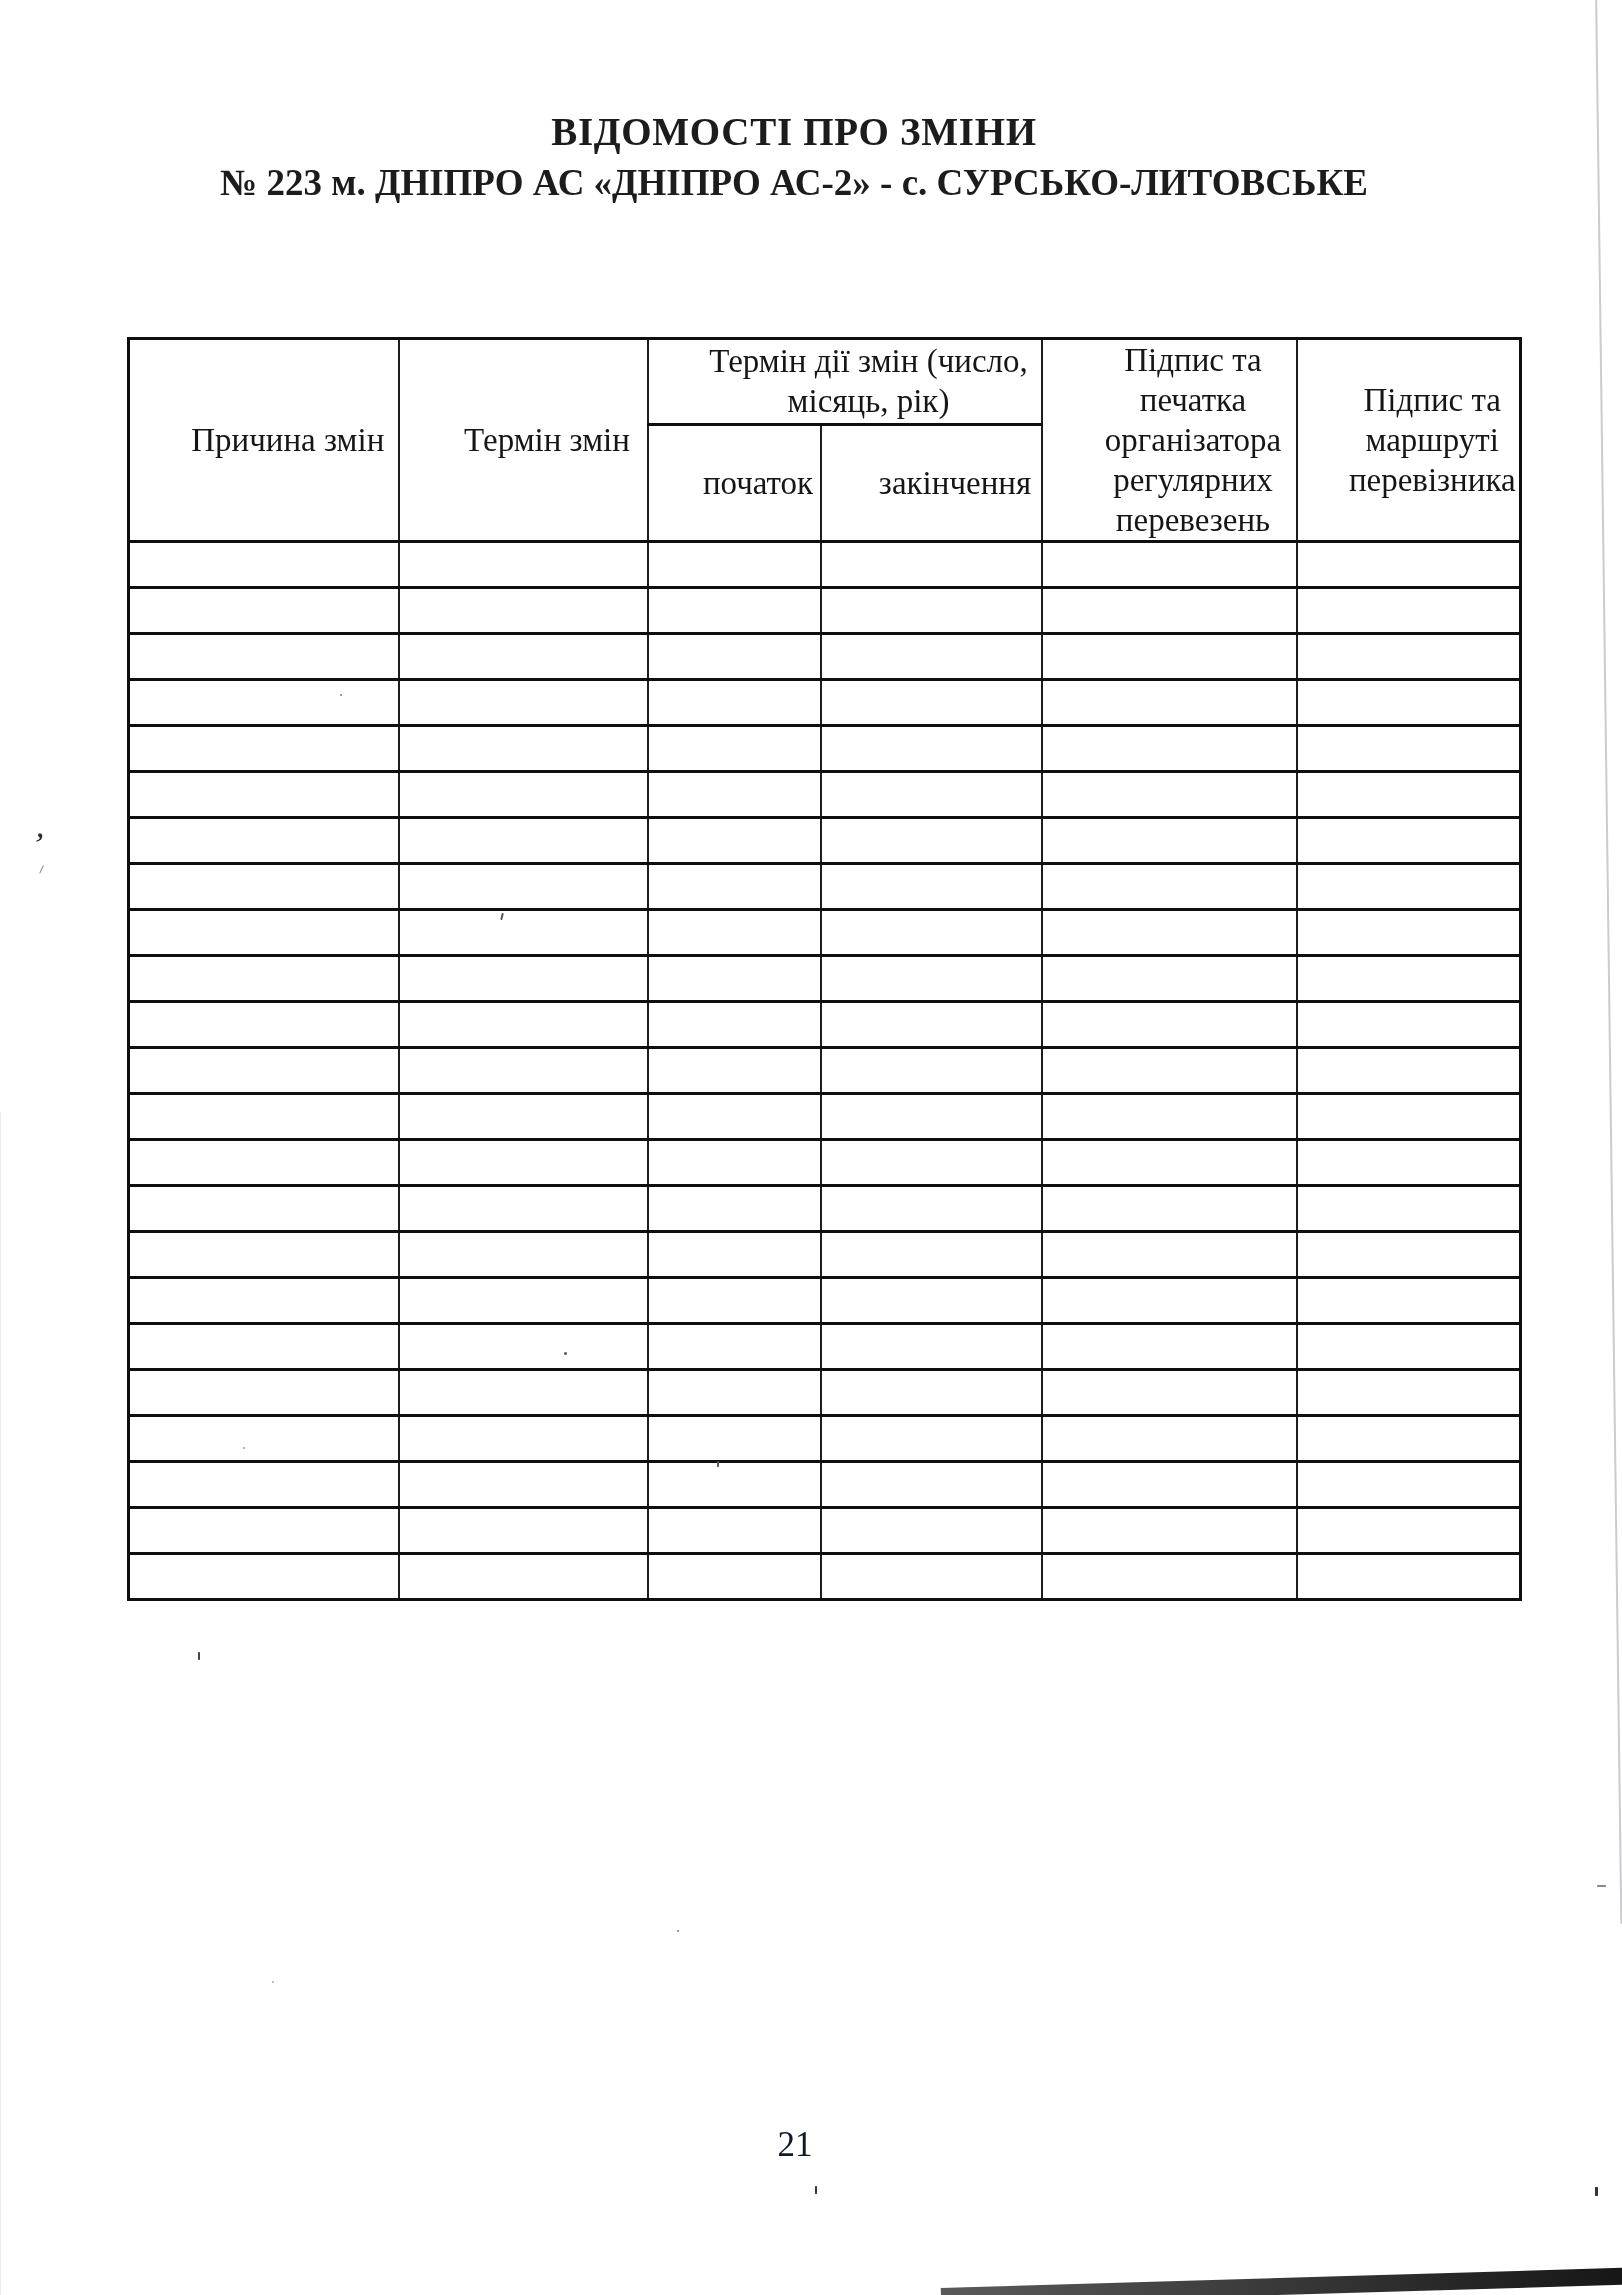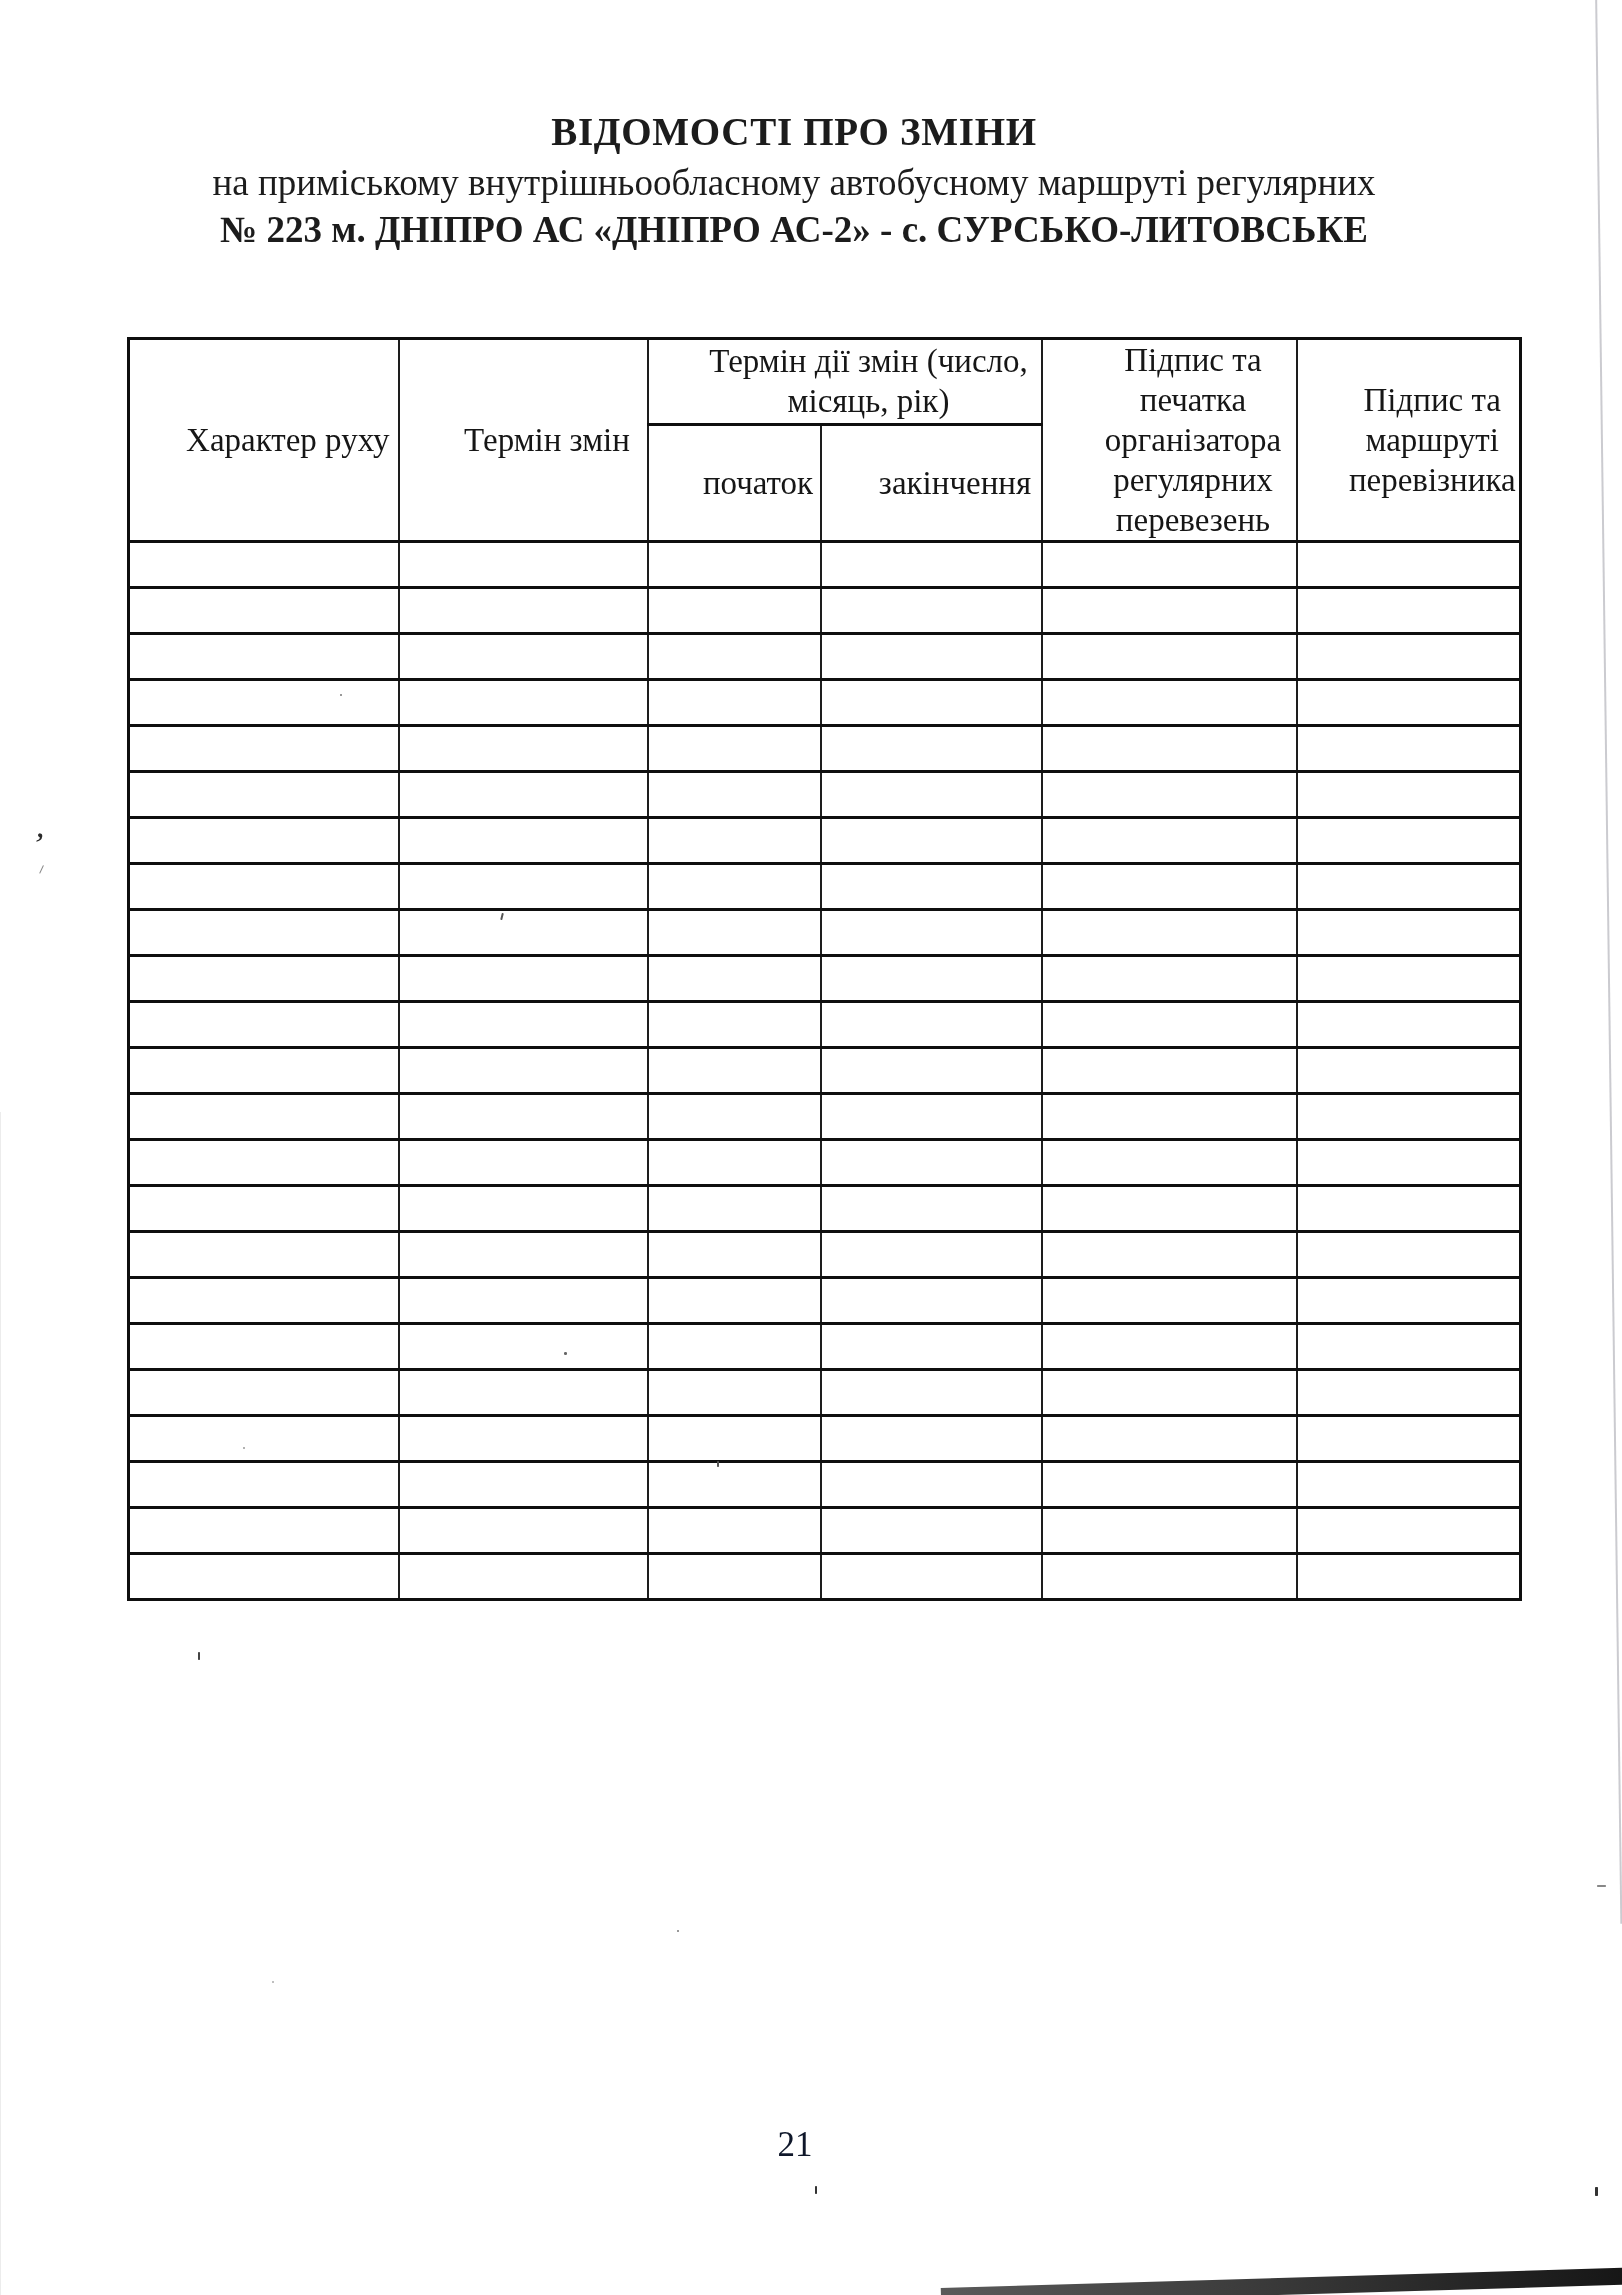--- a/index.html
+++ b/index.html
@@ -124,36 +124,35 @@
     border-radius: 50%;
   }
 </style>
 </head>
 <body>
 
 <div class="page">
 
   <div class="title-block">
     <div class="t1">ВІДОМОСТІ ПРО ЗМІНИ</div>
-    <div class="t2">на приміському внутрішньообласному автобусному маршруті регулярних</div>
     <div class="t4">№ 223 м. ДНІПРО АС «ДНІПРО АС-2» - с. СУРСЬКО-ЛИТОВСЬКЕ</div>
   </div>
 
   <table class="changes">
     <colgroup>
       <col style="width:270px">
       <col style="width:249px">
       <col style="width:173px">
       <col style="width:221px">
       <col style="width:255px">
       <col style="width:224px">
     </colgroup>
     <thead>
       <tr class="hdr-group">
-        <th rowspan="2">Характер руху</th>
+        <th rowspan="2">Причина змін</th>
         <th rowspan="2">Термін змін</th>
         <th colspan="2" class="group-cell">Термін дії змін (число, місяць, рік)</th>
         <th rowspan="2">Підпис та печатка організатора регулярних перевезень</th>
         <th rowspan="2">Підпис та маршруті перевізника</th>
       </tr>
       <tr class="hdr-sub">
         <th>початок</th>
         <th>закінчення</th>
       </tr>
     </thead>

